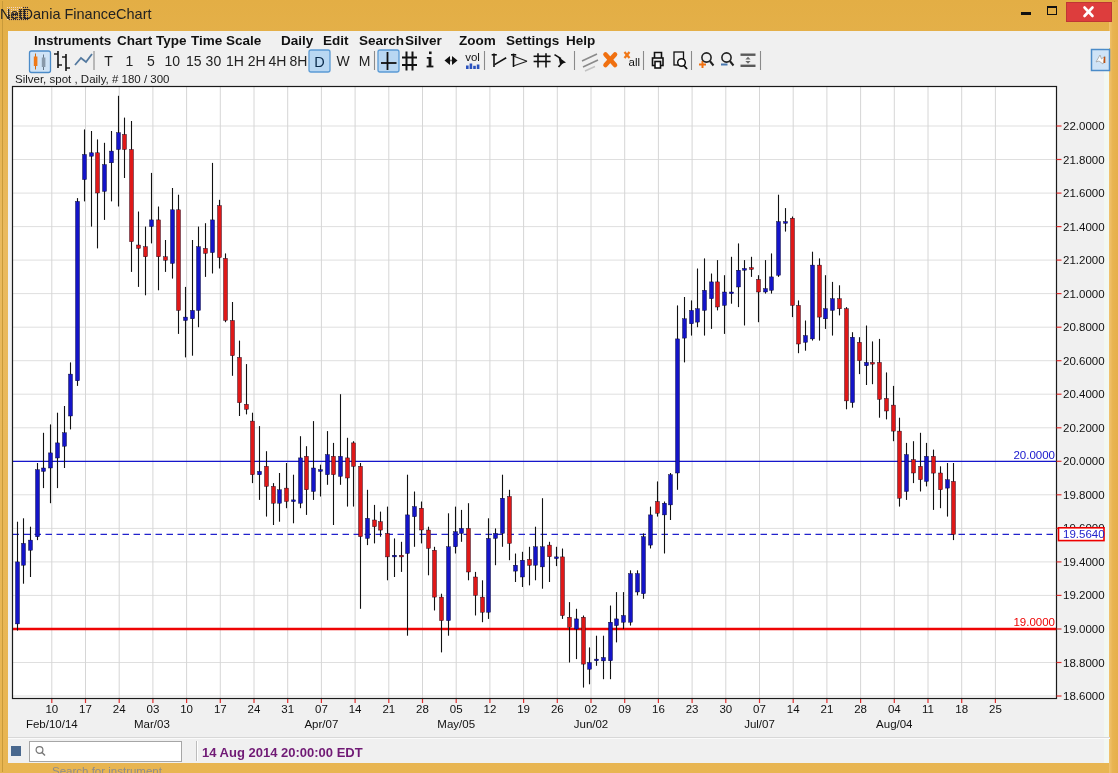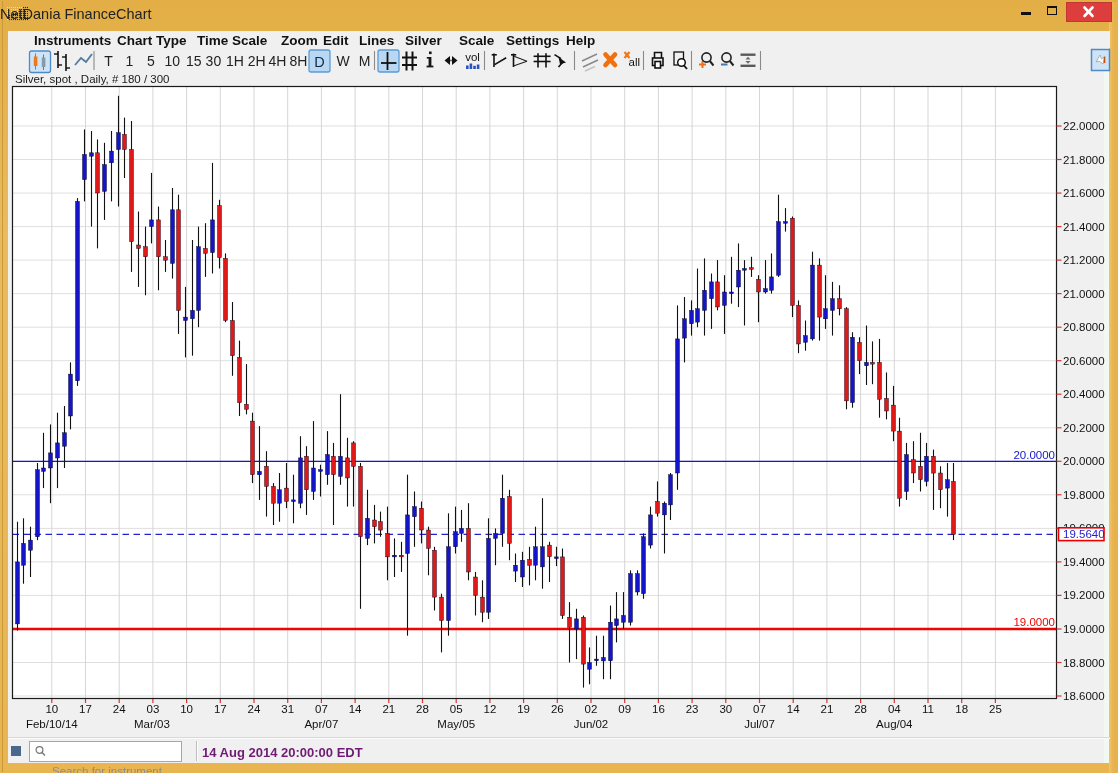--- a/index.html
+++ b/index.html
@@ -39,26 +39,26 @@
 </div>
 
 <div class="abs" style="left:8px;top:31px;width:1102px;height:732px;background:#f0f0f0;"></div>
 <div class="abs" style="left:1104px;top:31px;width:5px;height:732px;background:#f2f8f2;"></div>
 <div class="abs" style="left:1109px;top:2px;width:9px;height:771px;background:linear-gradient(90deg,#f2c470,#e9b452 40%,#e6af4a);"></div>
 
 <div class="abs" style="left:8px;top:31px;width:1102px;height:17px;background:#f0f0f0;"></div>
 <div class="abs" style="left:0;top:33px;width:1026px;height:15px;font-size:13.5px;font-weight:bold;color:#111;">
   <span class="abs" style="left:34px">Instruments</span>
   <span class="abs" style="left:117px">Chart&nbsp;Type</span>
-  <span class="abs" style="left:197px">Time&nbsp;Scale</span>
-  <span class="abs" style="left:281px">Zoom</span>
+  <span class="abs" style="left:191px">Time&nbsp;Scale</span>
+  <span class="abs" style="left:281px">Daily</span>
   <span class="abs" style="left:323px">Edit</span>
-  <span class="abs" style="left:359px">Lines</span>
+  <span class="abs" style="left:359px">Search</span>
   <span class="abs" style="left:405px">Silver</span>
-  <span class="abs" style="left:459px">Scale</span>
+  <span class="abs" style="left:459px">Zoom</span>
   <span class="abs" style="left:506px">Settings</span>
   <span class="abs" style="left:566px">Help</span>
 </div>
 <svg width="1118" height="30" style="position:absolute;left:0;top:46">
 <line x1="94" y1="5" x2="94" y2="24" stroke="#8a8a8a" stroke-width="1.1"></line>
     <line x1="374.5" y1="5" x2="374.5" y2="24" stroke="#8a8a8a" stroke-width="1.1"></line>
     <line x1="484.5" y1="5" x2="484.5" y2="24" stroke="#8a8a8a" stroke-width="1.1"></line>
     <line x1="574.5" y1="5" x2="574.5" y2="24" stroke="#8a8a8a" stroke-width="1.1"></line>
     <line x1="643.5" y1="5" x2="643.5" y2="24" stroke="#8a8a8a" stroke-width="1.1"></line>
     <line x1="691.5" y1="5" x2="691.5" y2="24" stroke="#8a8a8a" stroke-width="1.1"></line>

